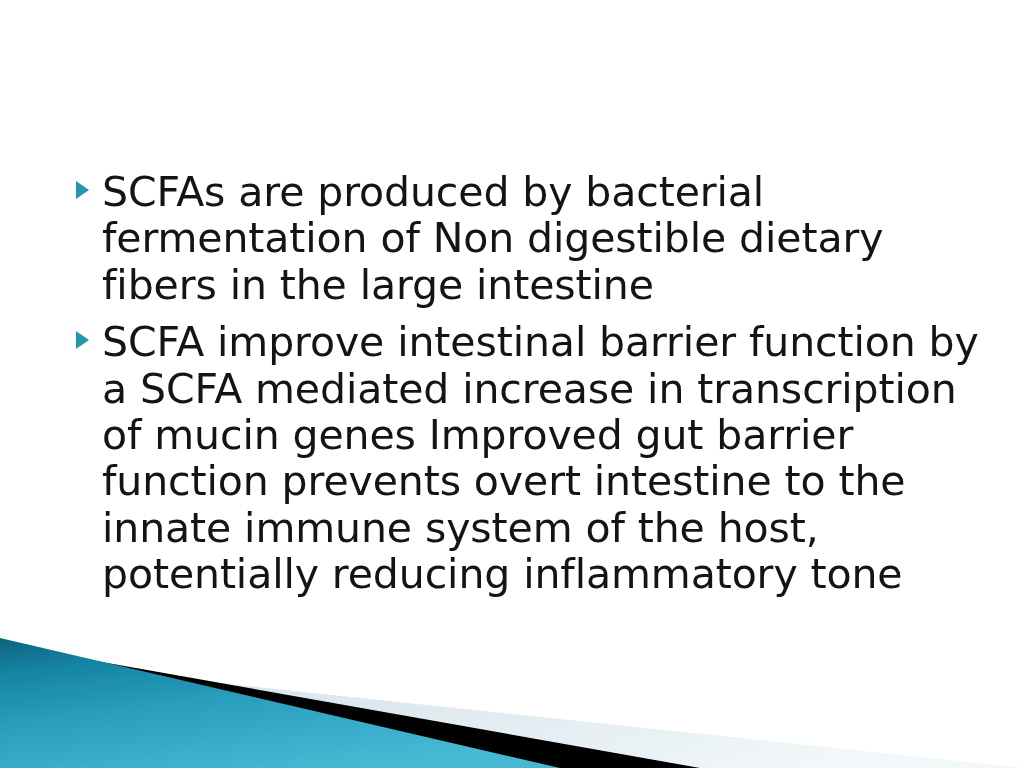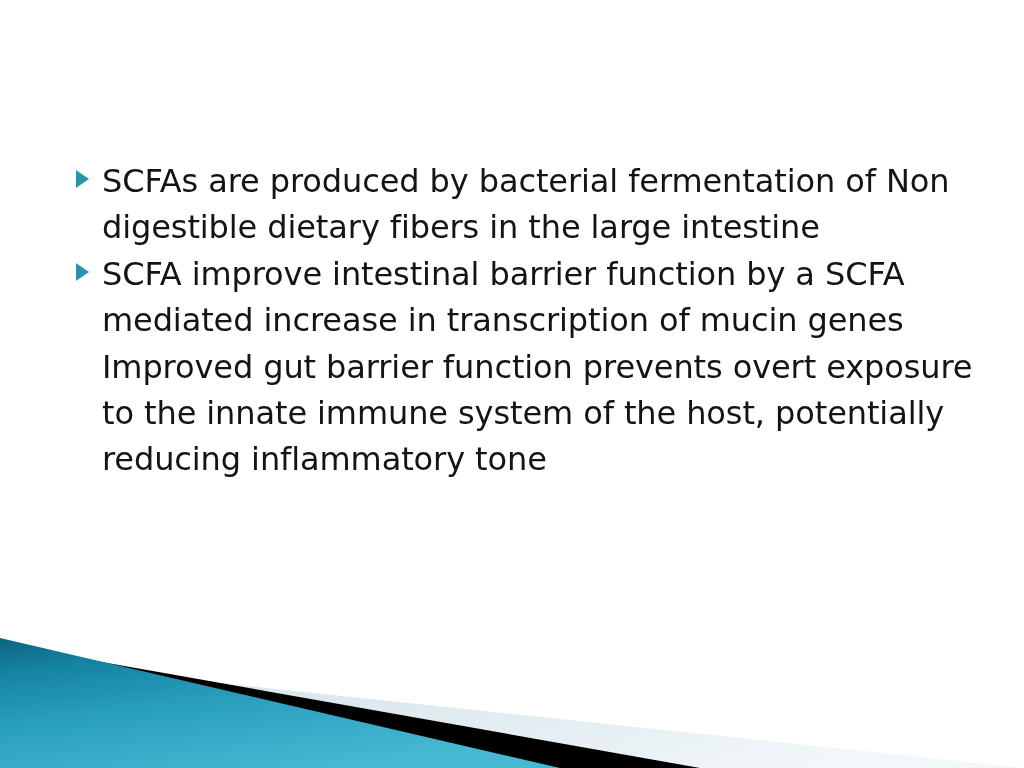--- a/index.html
+++ b/index.html
@@ -38,26 +38,27 @@
     top: 12px;
     width: 0;
     height: 0;
     border-top: 9px solid transparent;
     border-bottom: 9px solid transparent;
     border-left: 13px solid #2596ac;
   }
   .bullet-text {
     display: block;
     font-family: "DejaVu Sans", sans-serif;
-    font-size: 32px;
+    font-size: 41px;
     line-height: 46.4px;
     color: #141414;
     letter-spacing: -0.1px;
     white-space: pre-line;
     font-weight: 400;
+    margin-top: 11px;
   }
 
   
   .deco {
     position: absolute;
     left: 0;
     bottom: 0;
     width: 1024px;
     height: 160px;
     overflow: hidden;
@@ -76,21 +77,21 @@
 
   <div class="content">
 
     <div class="bullet-row">
       <span class="bullet-marker"></span>
       <span class="bullet-text">SCFAs are produced by bacterial fermentation of Non digestible dietary fibers in the large intestine</span>
     </div>
 
     <div class="bullet-row">
       <span class="bullet-marker"></span>
-      <span class="bullet-text">SCFA improve intestinal barrier function by a SCFA mediated increase in transcription of mucin genes Improved gut barrier function prevents overt exposure to the innate immune system of the host, potentially reducing inflammatory tone</span>
+      <span class="bullet-text">SCFA improve intestinal barrier function by a SCFA mediated increase in transcription of mucin genes Improved gut barrier function prevents overt intestine to the innate immune system of the host, potentially reducing inflammatory tone</span>
     </div>
 
   </div>
 
   <div class="deco">
     <svg viewBox="0 0 1024 160" preserveAspectRatio="none" xmlns="http://www.w3.org/2000/svg">
       <defs>
         <linearGradient id="tealGrad" x1="0" y1="0" x2="0.55" y2="1">
           <stop offset="0%" stop-color="#0C6480"></stop>
           <stop offset="22%" stop-color="#1684A3"></stop>

